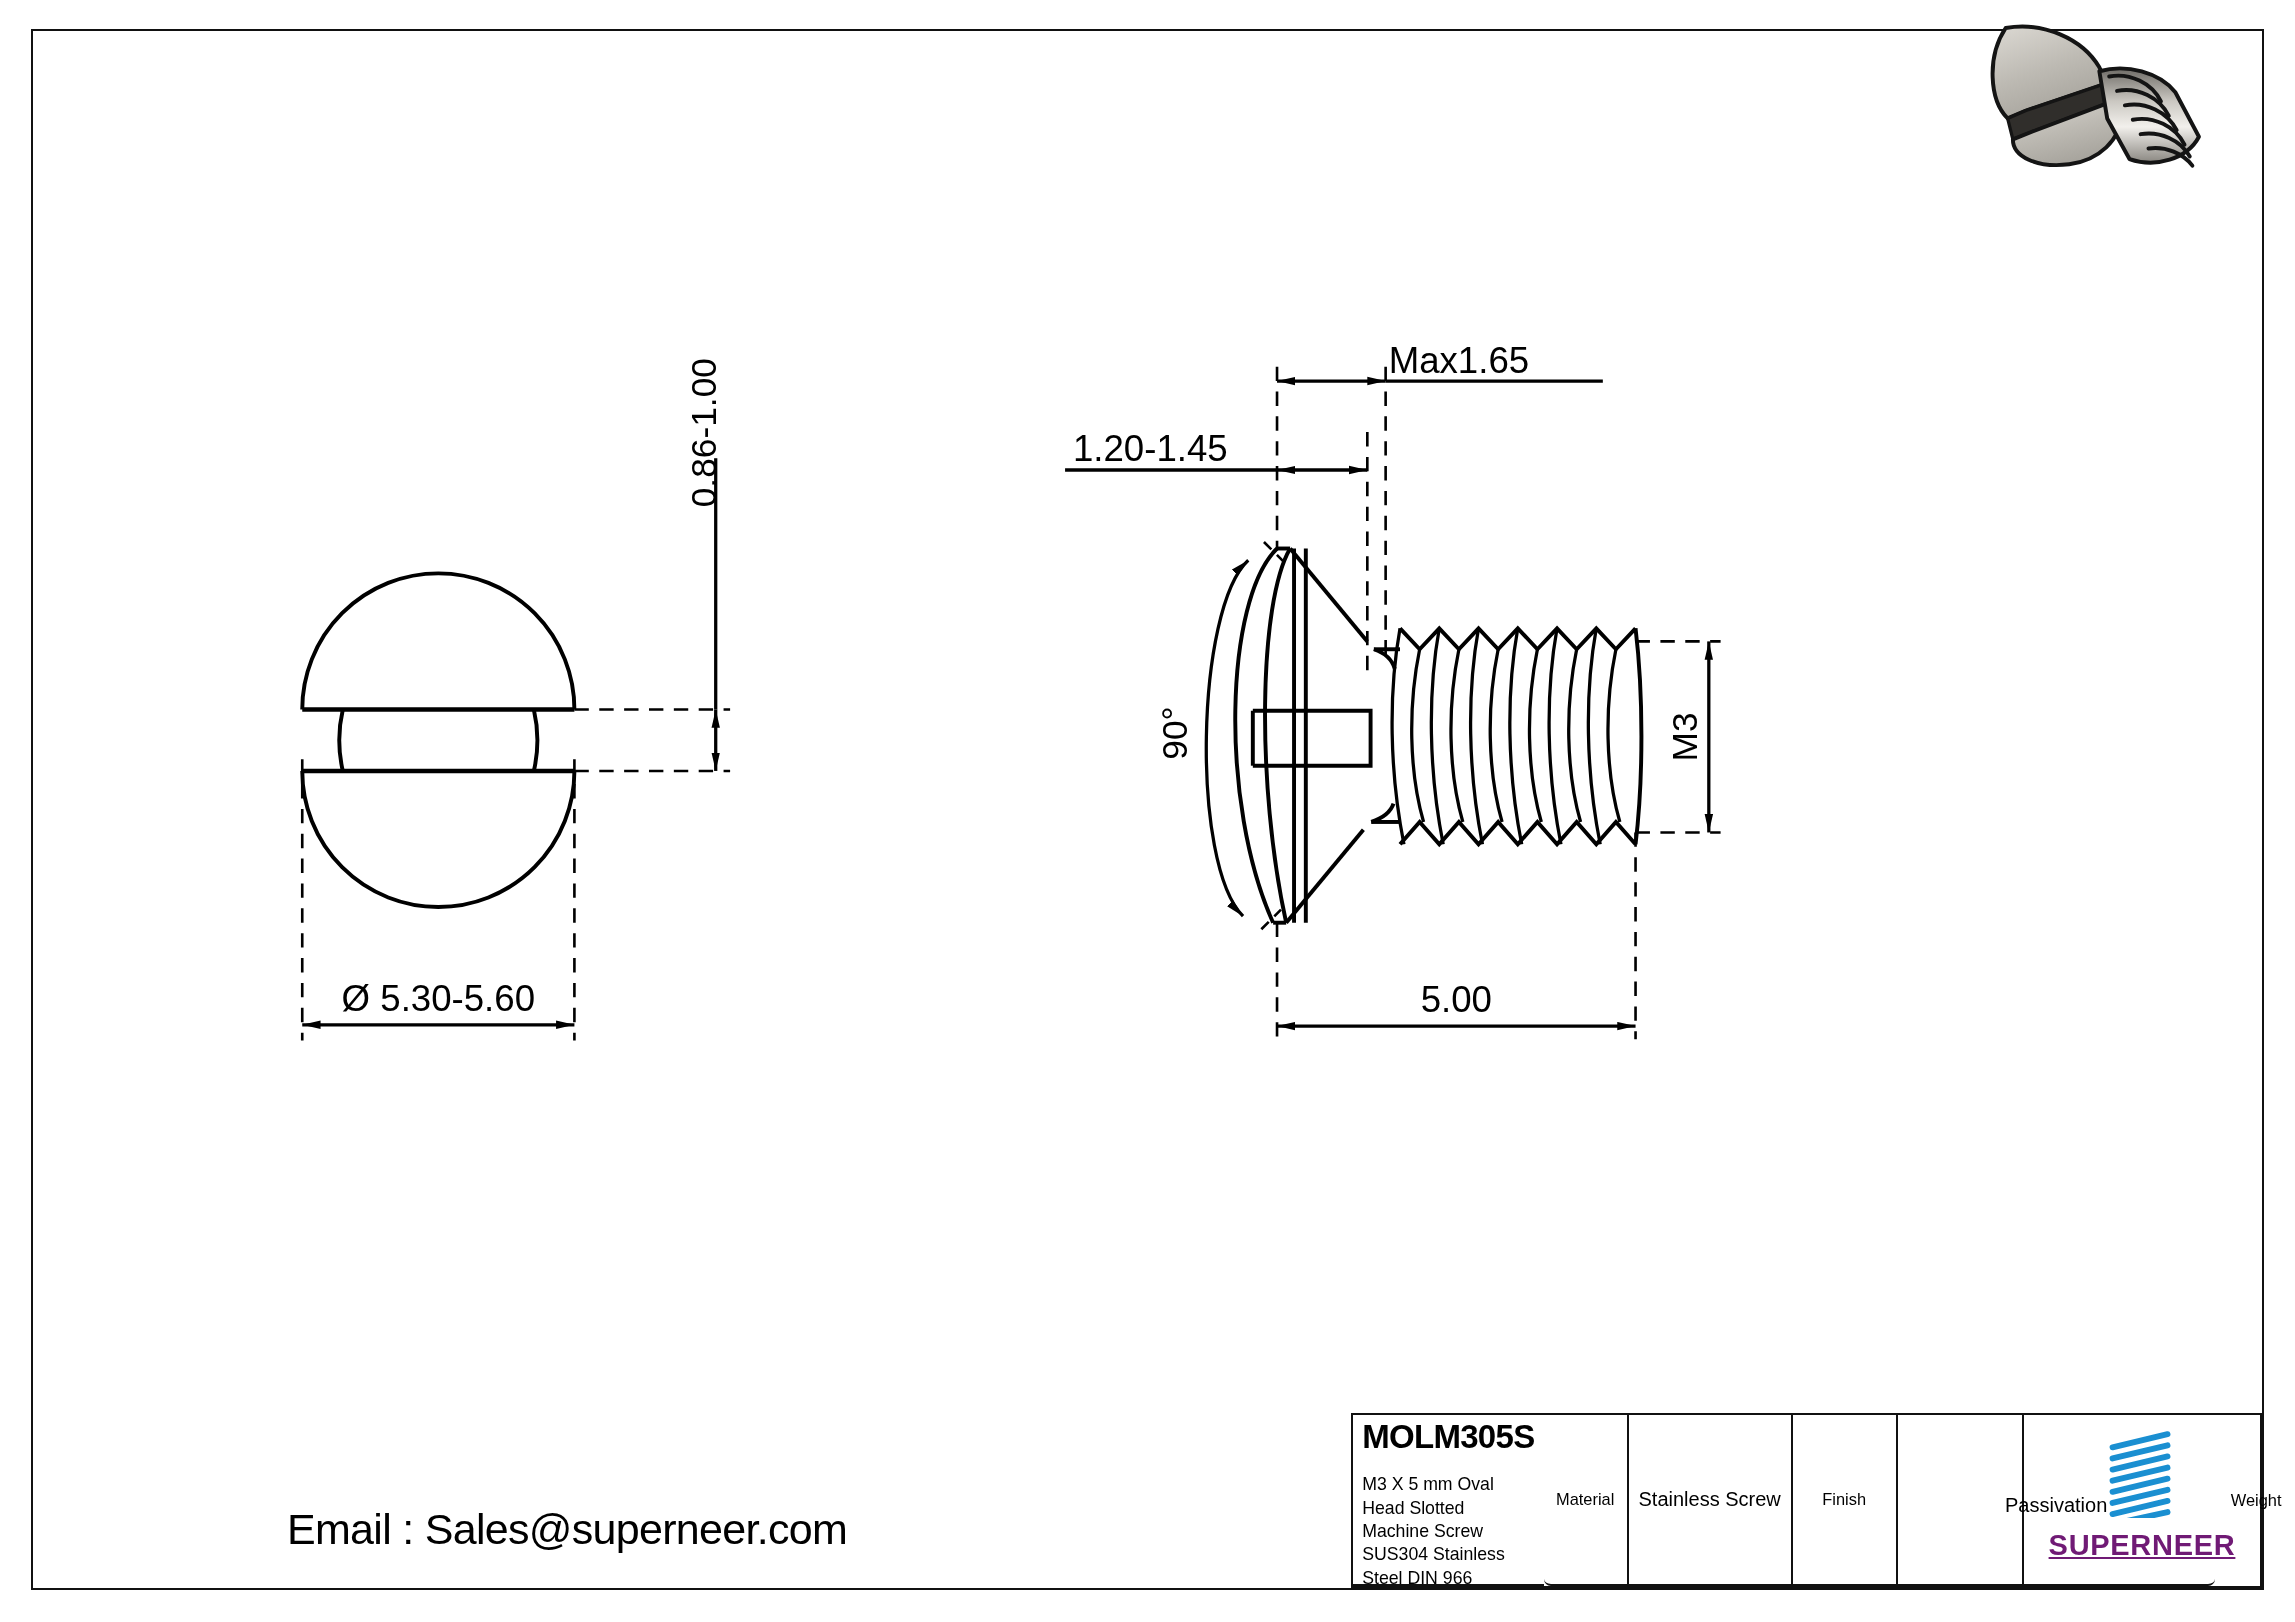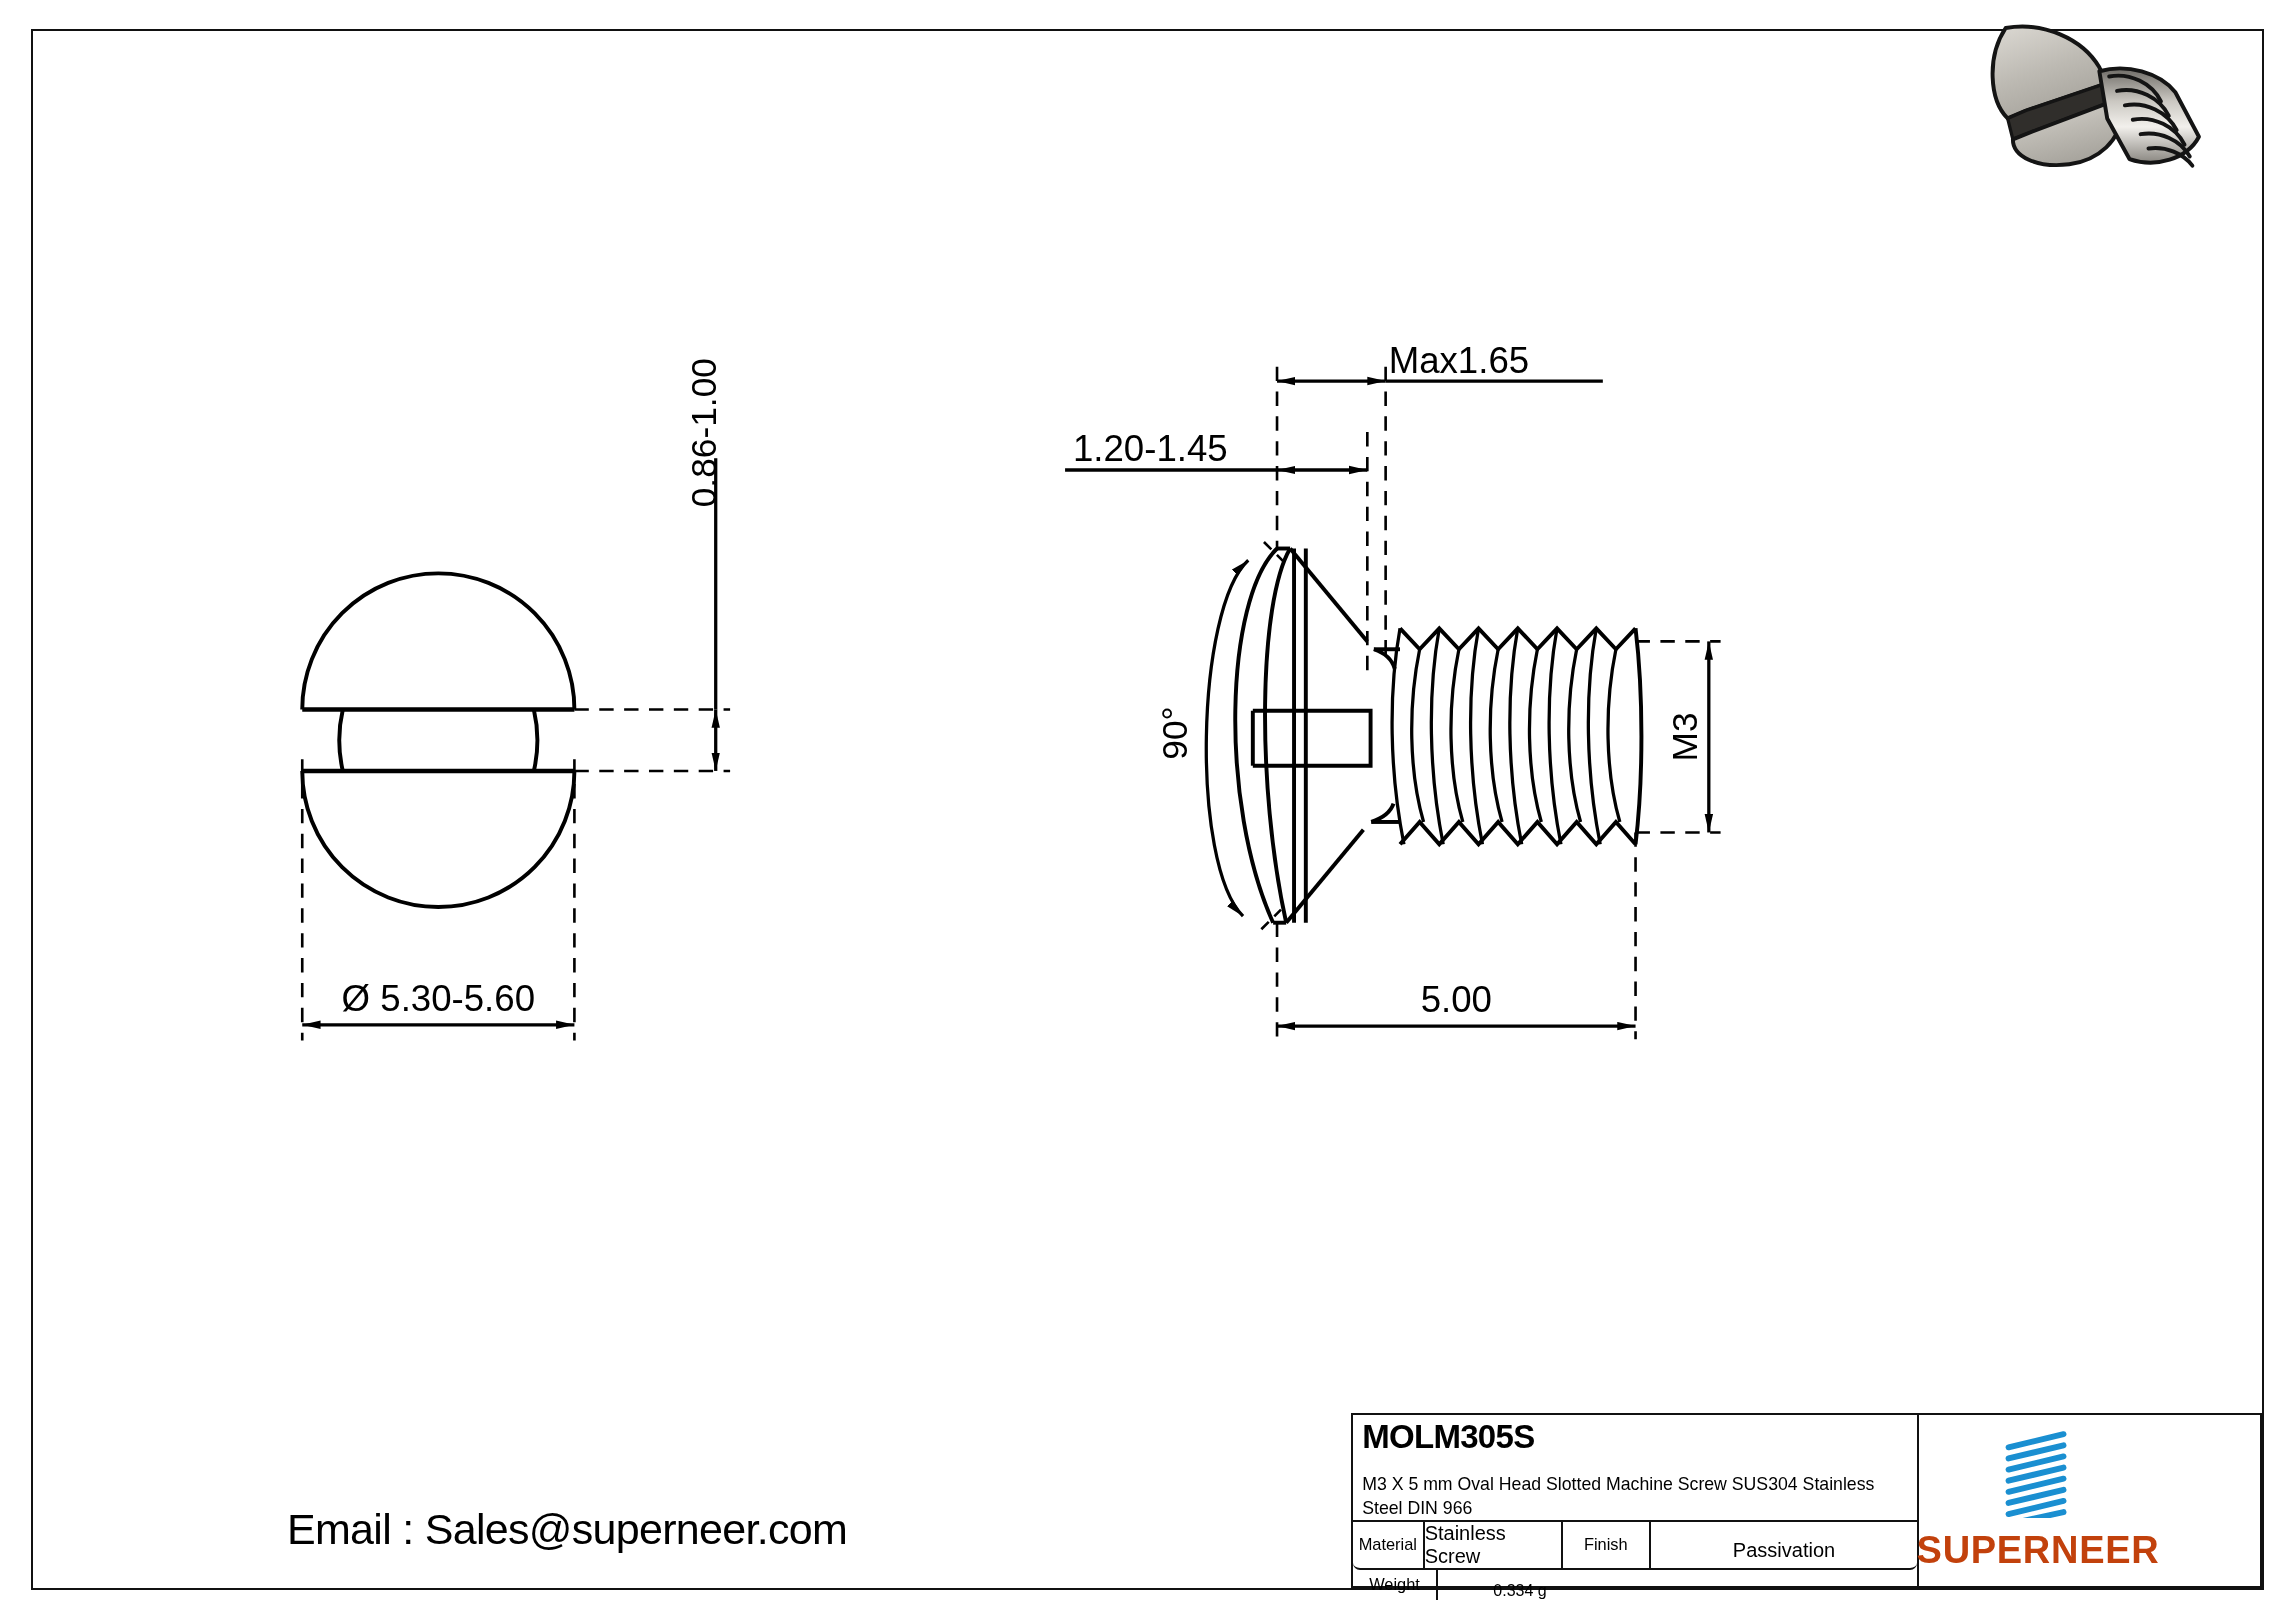--- a/index.html
+++ b/index.html
@@ -6,40 +6,40 @@
   body{width:2295px;height:1623px;position:relative;overflow:hidden;
        font-family:"Liberation Sans", sans-serif;color:#000;}
   #sheet{position:absolute;left:0;top:0;width:2295px;height:1623px;background:#fff;}
   #frame{position:absolute;left:31px;top:29.4px;width:2233px;height:1561px;
          border:2.6px solid #111;box-sizing:border-box;}
   svg.layer{position:absolute;left:0;top:0;width:2295px;height:1623px;overflow:visible;}
   .dimtext{font-family:"Liberation Sans", sans-serif;fill:#000;}
   
   #titleblock{position:absolute;left:1351px;top:1413px;width:911px;height:175px;
               border:2px solid #111;box-sizing:border-box;display:flex;background:#fff;}
-  #tb-left{width:566px;display:flex;flex-direction:column;border-right:2px solid #111;box-sizing:border-box;}
+  #tb-left{width:671px;display:flex;border-right:2px solid #111;box-sizing:border-box;}
   #tb-desc{flex:0 0 90px;padding:5.2px 9.2px 0 9.2px;box-sizing:border-box;border-bottom:2px solid #111;}
   #tb-partno{font-size:33px;font-weight:bold;line-height:1.0;letter-spacing:-0.7px;}
   #tb-subtitle{font-size:17.7px;line-height:1.32;margin-top:20px;}
   .tb-row{display:flex;flex:1 1 0;}
   .tb-row.top{border-bottom:2px solid #111;border-radius:7px;}
   .tb-cell{display:flex;align-items:center;justify-content:center;box-sizing:border-box;
            border-right:2px solid #111;font-size:16.4px;}
   .tb-cell:last-child{border-right:none;margin-top:12px;}
   .c-mat{width:85px;}
   .c-matv{width:164px;font-size:20px;}
   .c-fin{width:105px;}
   .c-finv{width:317px;font-size:20px;}
   .c-wt{width:85px;}
   .c-wtv{width:164px;font-size:16px;}
   .c-url{width:422px;font-size:16.4px;color:#1a7fc1;}
   #tb-right{width:238px;position:relative;display:flex;flex-direction:column;
             align-items:center;justify-content:flex-start;}
   #logo-mark{margin-top:14.4px;width:80px;height:89px;}
-  #logo-word{font-size:38px;font-weight:bold;letter-spacing:0.7px;color:#c2410c;margin-top:10.5px;}
+  #logo-word{font-size:29px;font-weight:bold;letter-spacing:0.7px;color:#701a75;margin-top:10.5px;text-decoration:underline;}
   
   #email{position:absolute;left:287px;top:1505px;font-size:43px;letter-spacing:-0.7px;}
   
   #render3d{position:absolute;left:1891px;top:19.6px;width:380px;height:151px;}
 </style>
 </head>
 <body>
 
 <div id="sheet">
 

